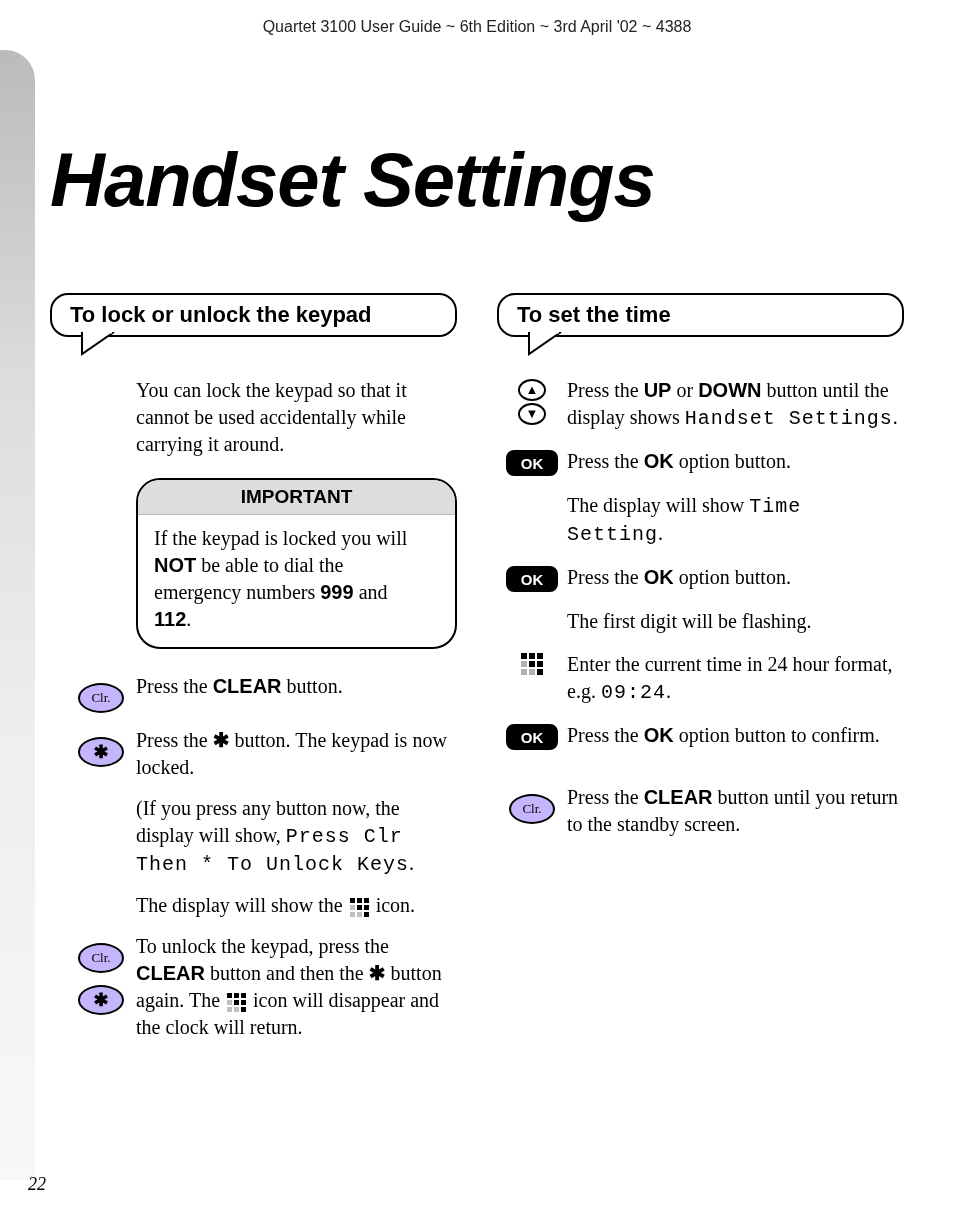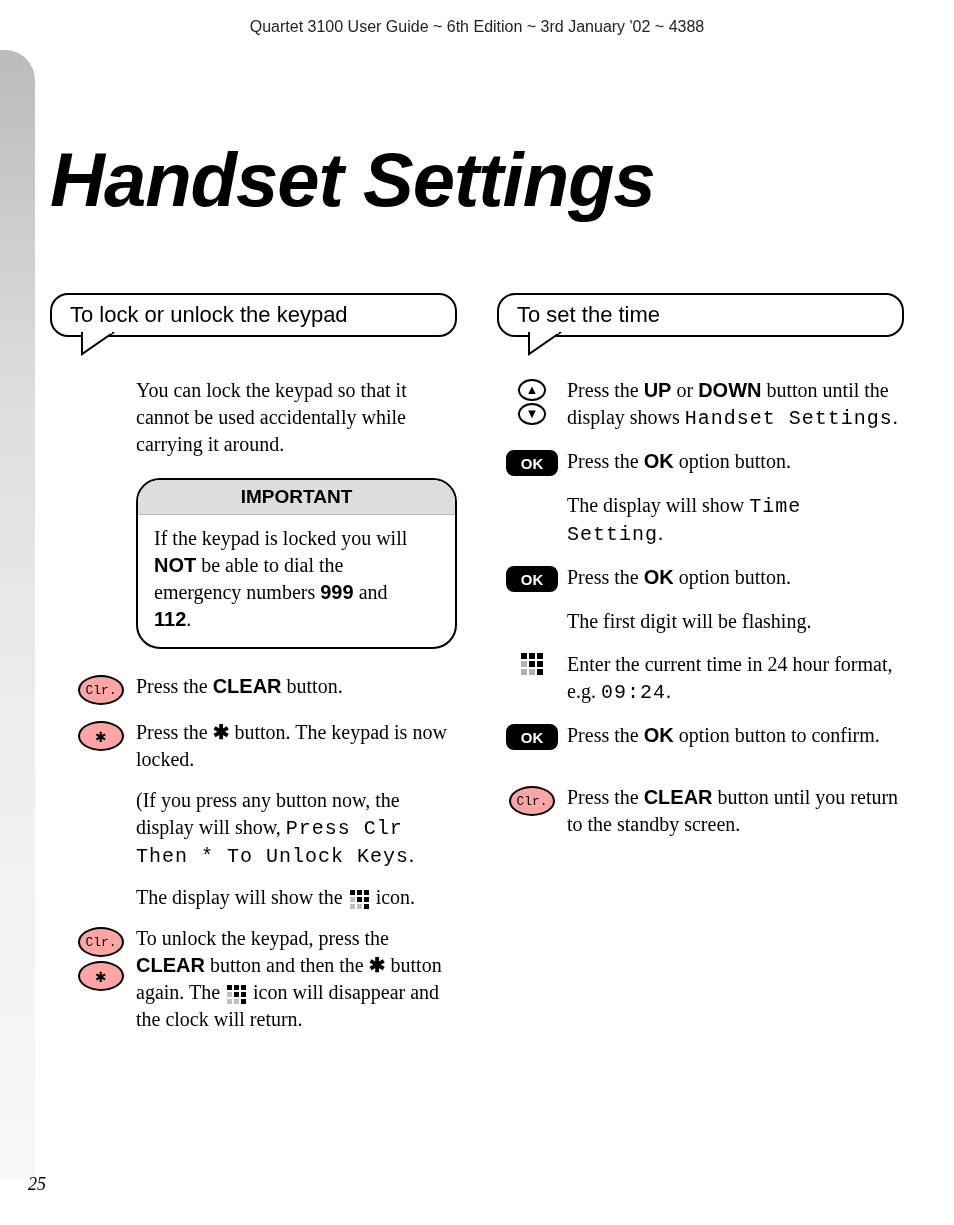--- a/index.html
+++ b/index.html
@@ -42,21 +42,21 @@
   }
   .col {
     flex: 1;
     min-width: 0;
   }
   .section-header {
     border: 2px solid #000;
     border-radius: 18px;
     padding: 7px 18px;
     font-family: Arial, sans-serif;
-    font-weight: normal;
+    font-weight: bold;
     font-size: 22px;
     position: relative;
     margin-bottom: 10px;
   }
   .callout-tail {
     position: absolute;
     left: 28px;
     bottom: -27px;
     width: 48px;
     height: 30px;
@@ -109,23 +109,24 @@
     line-height: 1.35;
   }
   .oval-btn {
     display: inline-flex;
     align-items: center;
     justify-content: center;
     border: 2px solid #000;
     border-radius: 50%;
     width: 46px;
     height: 30px;
-    font-family: Liberation Mono, monospace;
+    font-family: Liberation Serif, serif;
     font-size: 13px;
-    background: #fca5a5;
+    background: #c4b5fd;
+    margin-top: 8px;
   }
   .oval-btn.star { font-size: 18px; font-weight: bold; }
   .ok-btn {
     display: inline-flex;
     align-items: center;
     justify-content: center;
     background: #000;
     color: #fff;
     border: 2px solid #000;
     border-radius: 8px;
@@ -185,21 +186,21 @@
   .right-steps { margin-top: 40px; }
   .right-steps .step-row { margin-bottom: 16px; }
   b.sans { font-family: Arial, sans-serif; font-weight: bold; }
   .left-steps { margin-top: 6px; }
   .left-steps .step-row { margin-left: 16px; }
   .left-steps .text-col, .left-steps-plain .text-col { font-size: 20px; }
 </style>
 </head>
 <body>
 
-<div class="header-line">Quartet 3100 User Guide ~ 6th Edition ~ 3rd January '02 ~ 4388</div>
+<div class="header-line">Quartet 3100 User Guide ~ 6th Edition ~ 3rd April '02 ~ 4388</div>
 <div class="gradient-bar"></div>
 
 <h1 class="page-title">Handset Settings</h1>
 
 <div class="columns">
 
   <div class="col">
     <div class="section-header">
       <span>To lock or unlock the keypad</span>
       <div class="callout-tail">
@@ -377,13 +378,13 @@
             <span class="oval-btn">Clr.</span>
           </div>
         <div class="text-col">
           <span>Press the </span><b class="sans">CLEAR</b><span> button until you return to the standby screen.</span>
         </div>
       </div>
     </div>
   </div>
 </div>
 
-<div class="page-num">25</div>
+<div class="page-num">22</div>
 
 </body></html>

